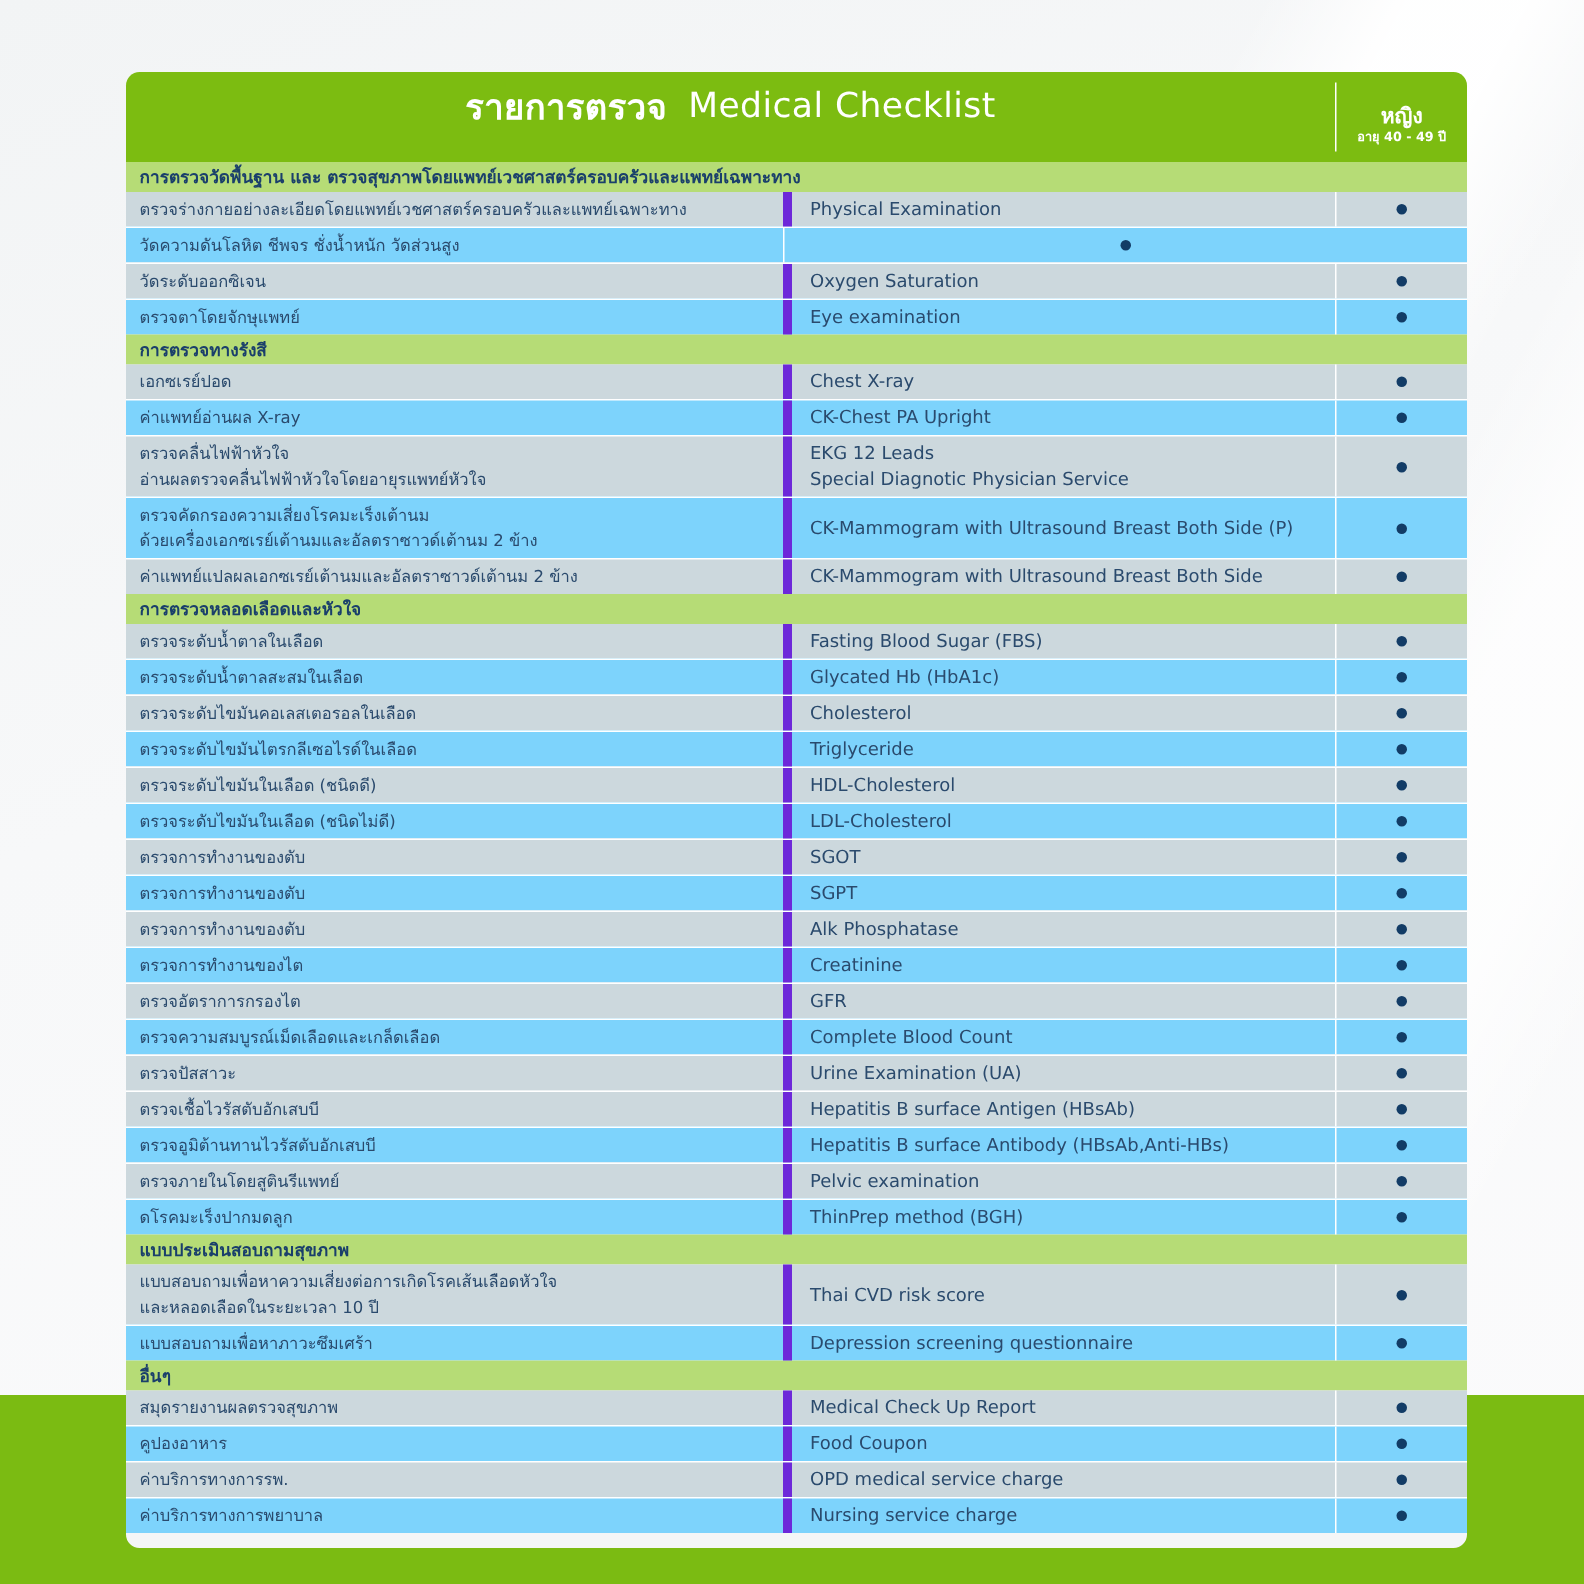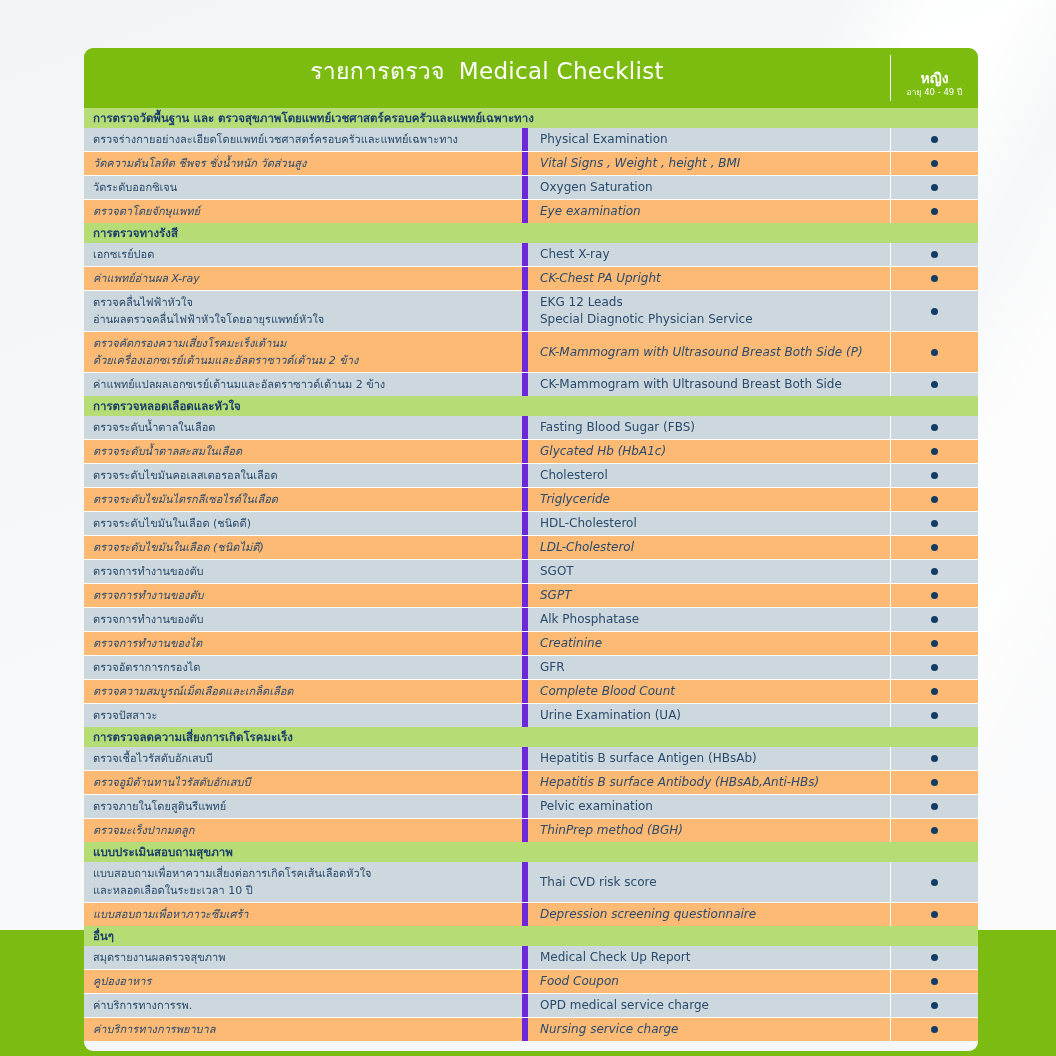--- a/index.html
+++ b/index.html
@@ -75,21 +75,21 @@
     height: 48px;
     display: flex;
     align-items: center;
     justify-content: center;
     color: #ffffff;
     font-size: 23px;
     letter-spacing: 0.3px;
     padding-bottom: 2px;
     box-sizing: border-box;
   }
-  .header-title-cell .th-thai { margin-right: 14px; }
+  .header-title-cell .th-thai { margin-right: 14px; font-weight: bold; }
   .header-divider {
     flex: 0 0 1px;
     background: #ffffff;
     margin: 7px 0;
   }
   .header-gender-cell {
     flex: 1 1 auto;
     display: flex;
     flex-direction: column;
     align-items: center;
@@ -101,20 +101,21 @@
   }
   .header-gender-cell .gender {
     font-size: 14px;
     line-height: 15px;
     font-weight: bold;
   }
   .header-gender-cell .age {
     font-size: 8.5px;
     line-height: 11px;
     margin-top: 1px;
+    font-weight: bold;
   }
 
   
   .section-row {
     background: #b6dc76;
     height: 20px;
     align-items: center;
   }
   .section-label {
     color: #1a3f6b;
@@ -123,21 +124,21 @@
     padding-left: 9px;
     line-height: 20px;
     white-space: nowrap;
   }
 
   
   .item-row {
     min-height: 20px;
   }
   .item-row.stripe-a { background: #ccd8dd; }
-  .item-row.stripe-b { background: #fdba74; font-style: italic; }
+  .item-row.stripe-b { background: #7dd3fc; }
 
   .cell-thai {
     flex: 0 0 438px;
     box-sizing: border-box;
     padding: 3px 8px 3px 9px;
     color: #2a4a6d;
     font-size: 11px;
     line-height: 17px;
     display: flex;
     flex-direction: column;
@@ -216,23 +217,20 @@
           <span class="line2">Physical Examination</span>
         </div>
         <div class="cell-mark">
           <span class="dot"></span>
         </div>
       </div>
       <div class="row item-row stripe-b">
         <div class="cell-thai">
           <span class="line2">วัดความดันโลหิต ชีพจร ชั่งน้ำหนัก วัดส่วนสูง</span>
         </div>
-        <div class="cell-eng">
-          <span class="line2">Vital Signs , Weight , height , BMI</span>
-        </div>
         <div class="cell-mark">
           <span class="dot"></span>
         </div>
       </div>
       <div class="row item-row stripe-a">
         <div class="cell-thai">
           <span class="line2">วัดระดับออกซิเจน</span>
         </div>
         <div class="cell-eng">
           <span class="line2">Oxygen Saturation</span>
@@ -452,23 +450,20 @@
         <div class="cell-thai">
           <span class="line2">ตรวจปัสสาวะ</span>
         </div>
         <div class="cell-eng">
           <span class="line2">Urine Examination (UA)</span>
         </div>
         <div class="cell-mark">
           <span class="dot"></span>
         </div>
       </div>
-      <div class="row section-row">
-        <div class="section-label">การตรวจลดความเสี่ยงการเกิดโรคมะเร็ง</div>
-      </div>
       <div class="row item-row stripe-a">
         <div class="cell-thai">
           <span class="line2">ตรวจเชื้อไวรัสตับอักเสบบี</span>
         </div>
         <div class="cell-eng">
           <span class="line2">Hepatitis B surface Antigen (HBsAb)</span>
         </div>
         <div class="cell-mark">
           <span class="dot"></span>
         </div>
@@ -490,21 +485,21 @@
         </div>
         <div class="cell-eng">
           <span class="line2">Pelvic examination</span>
         </div>
         <div class="cell-mark">
           <span class="dot"></span>
         </div>
       </div>
       <div class="row item-row stripe-b">
         <div class="cell-thai">
-          <span class="line2">ตรวจมะเร็งปากมดลูก</span>
+          <span class="line2">ดโรคมะเร็งปากมดลูก</span>
         </div>
         <div class="cell-eng">
           <span class="line2">ThinPrep method (BGH)</span>
         </div>
         <div class="cell-mark">
           <span class="dot"></span>
         </div>
       </div>
       <div class="row section-row">
         <div class="section-label">แบบประเมินสอบถามสุขภาพ</div>

